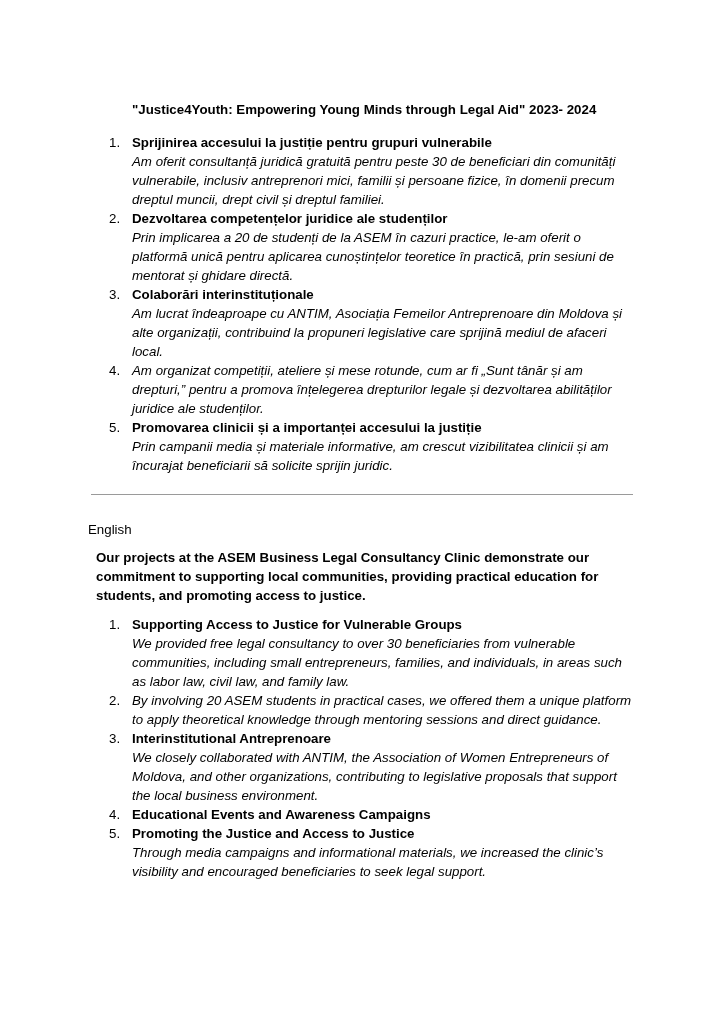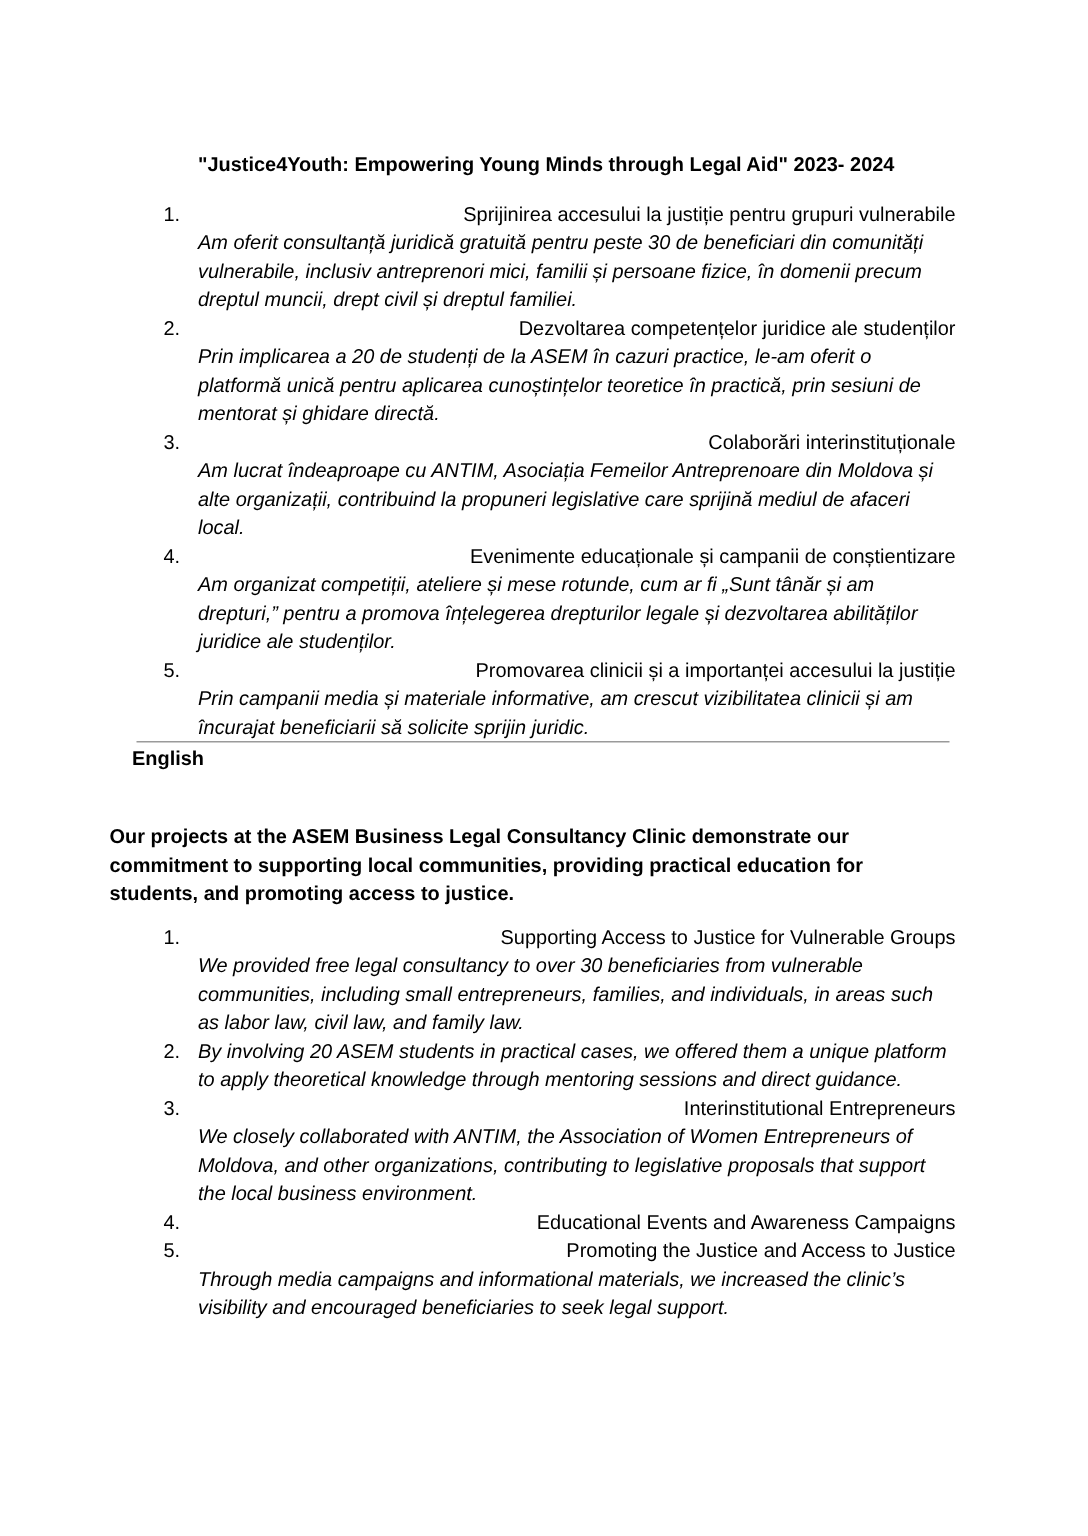--- a/index.html
+++ b/index.html
@@ -42,47 +42,46 @@
     ol.items li {
       position: relative;
       padding-left: 25px;
     }
     ol.items li .num {
       position: absolute;
       left: 2px;
       top: 0;
     }
     ol.items li .head {
-      font-weight: normal;
+      font-weight: bold;
       display: block;
-      text-align: right;
     }
     ol.items li .body {
       display: block;
       font-style: italic;
     }
     #list-ro { top: 133px; }
     #list-en { top: 615px; }
     .rule {
       position: absolute;
       left: 91px;
       top: 494px;
       width: 542px;
       height: 0;
       border-top: 1.5px solid #9a9a9a;
     }
     .lang-label {
       position: absolute;
       left: 88px;
-      top: 496px;
-      font-weight: bold;
+      top: 520px;
+      font-weight: normal;
     }
     .intro {
       position: absolute;
-      left: 73px;
+      left: 96px;
       top: 548px;
       width: 520px;
       font-weight: bold;
     }
   </style>
 </head>
 <body>
 
 <div class="page">
 
@@ -99,21 +98,20 @@
       <span class="head">Dezvoltarea competențelor juridice ale studenților</span>
       <span class="body">Prin implicarea a 20 de studenți de la ASEM în cazuri practice, le-am oferit o platformă unică pentru aplicarea cunoștințelor teoretice în practică, prin sesiuni de mentorat și ghidare directă.</span>
     </li>
     <li>
       <span class="num">3.</span>
       <span class="head">Colaborări interinstituționale</span>
       <span class="body">Am lucrat îndeaproape cu ANTIM, Asociația Femeilor Antreprenoare din Moldova și alte organizații, contribuind la propuneri legislative care sprijină mediul de afaceri local.</span>
     </li>
     <li>
       <span class="num">4.</span>
-      <span class="head">Evenimente educaționale și campanii de conștientizare</span>
       <span class="body">Am organizat competiții, ateliere și mese rotunde, cum ar fi „Sunt tânăr și am drepturi,” pentru a promova înțelegerea drepturilor legale și dezvoltarea abilităților juridice ale studenților.</span>
     </li>
     <li>
       <span class="num">5.</span>
       <span class="head">Promovarea clinicii și a importanței accesului la justiție</span>
       <span class="body">Prin campanii media și materiale informative, am crescut vizibilitatea clinicii și am încurajat beneficiarii să solicite sprijin juridic.</span>
     </li>
   </ol>
 
   <div class="rule"></div>
@@ -127,21 +125,21 @@
       <span class="num">1.</span>
       <span class="head">Supporting Access to Justice for Vulnerable Groups</span>
       <span class="body">We provided free legal consultancy to over 30 beneficiaries from vulnerable communities, including small entrepreneurs, families, and individuals, in areas such as labor law, civil law, and family law.</span>
     </li>
     <li>
       <span class="num">2.</span>
       <span class="body">By involving 20 ASEM students in practical cases, we offered them a unique platform to apply theoretical knowledge through mentoring sessions and direct guidance.</span>
     </li>
     <li>
       <span class="num">3.</span>
-      <span class="head">Interinstitutional Entrepreneurs</span>
+      <span class="head">Interinstitutional Antreprenoare</span>
       <span class="body">We closely collaborated with ANTIM, the Association of Women Entrepreneurs of Moldova, and other organizations, contributing to legislative proposals that support the local business environment.</span>
     </li>
     <li>
       <span class="num">4.</span>
       <span class="head">Educational Events and Awareness Campaigns</span>
     </li>
     <li>
       <span class="num">5.</span>
       <span class="head">Promoting the Justice and Access to Justice</span>
       <span class="body">Through media campaigns and informational materials, we increased the clinic’s visibility and encouraged beneficiaries to seek legal support.</span>

